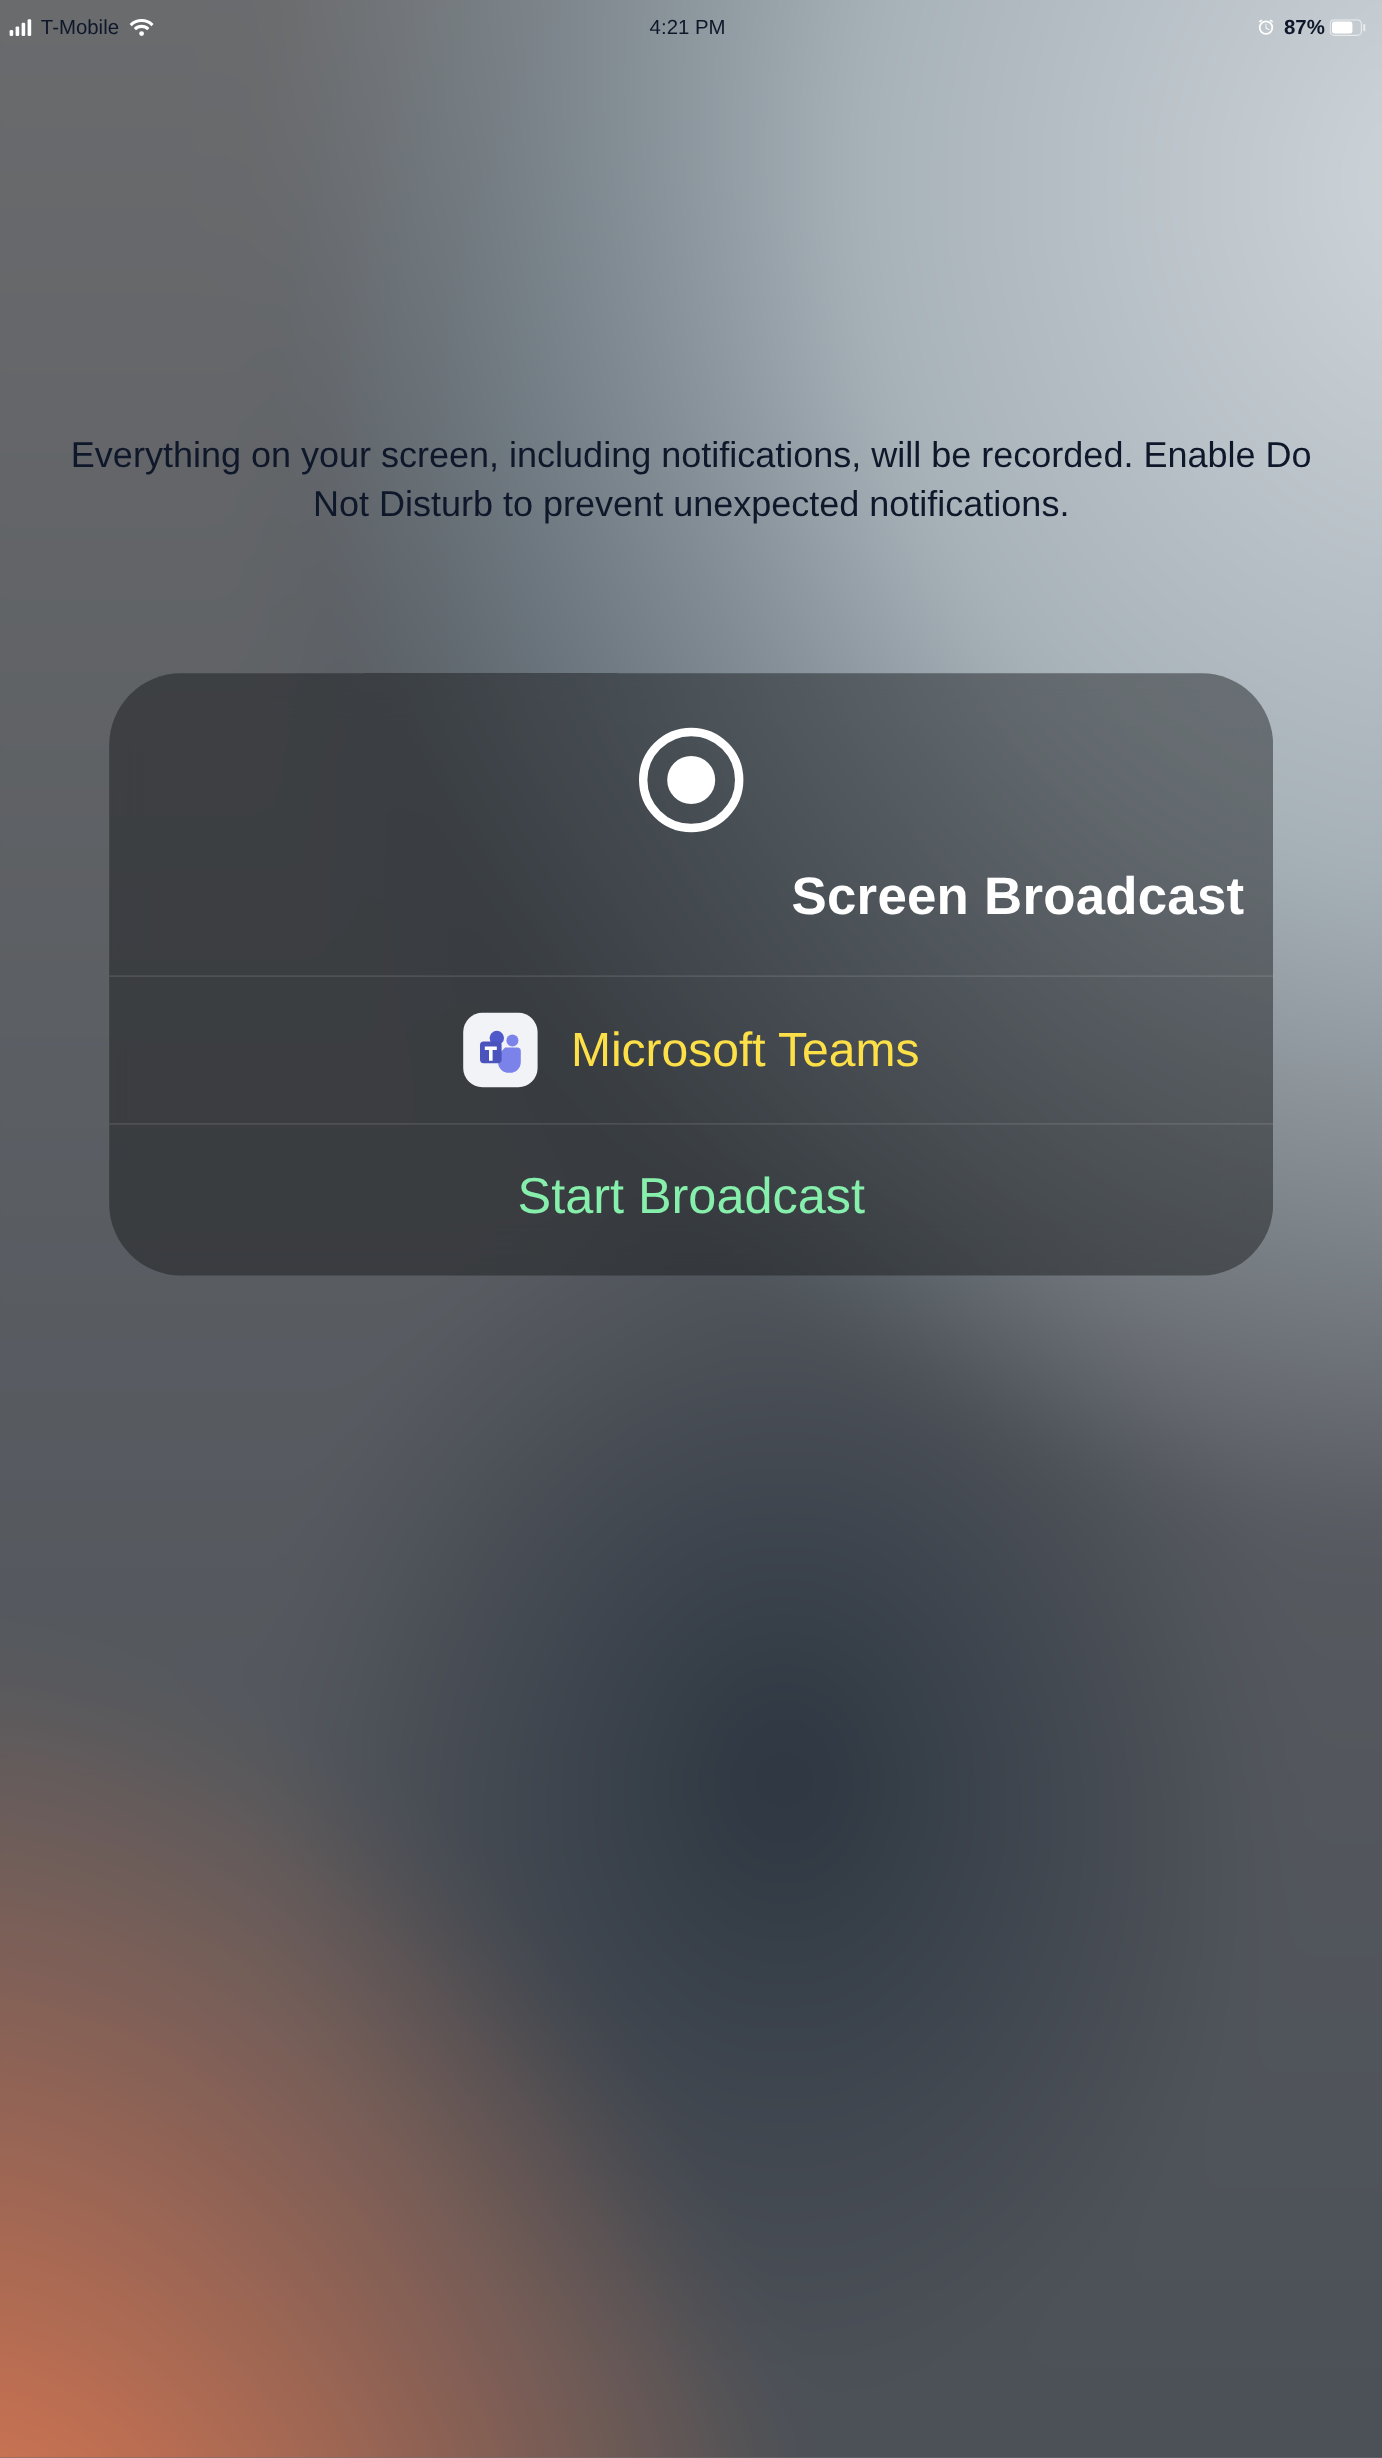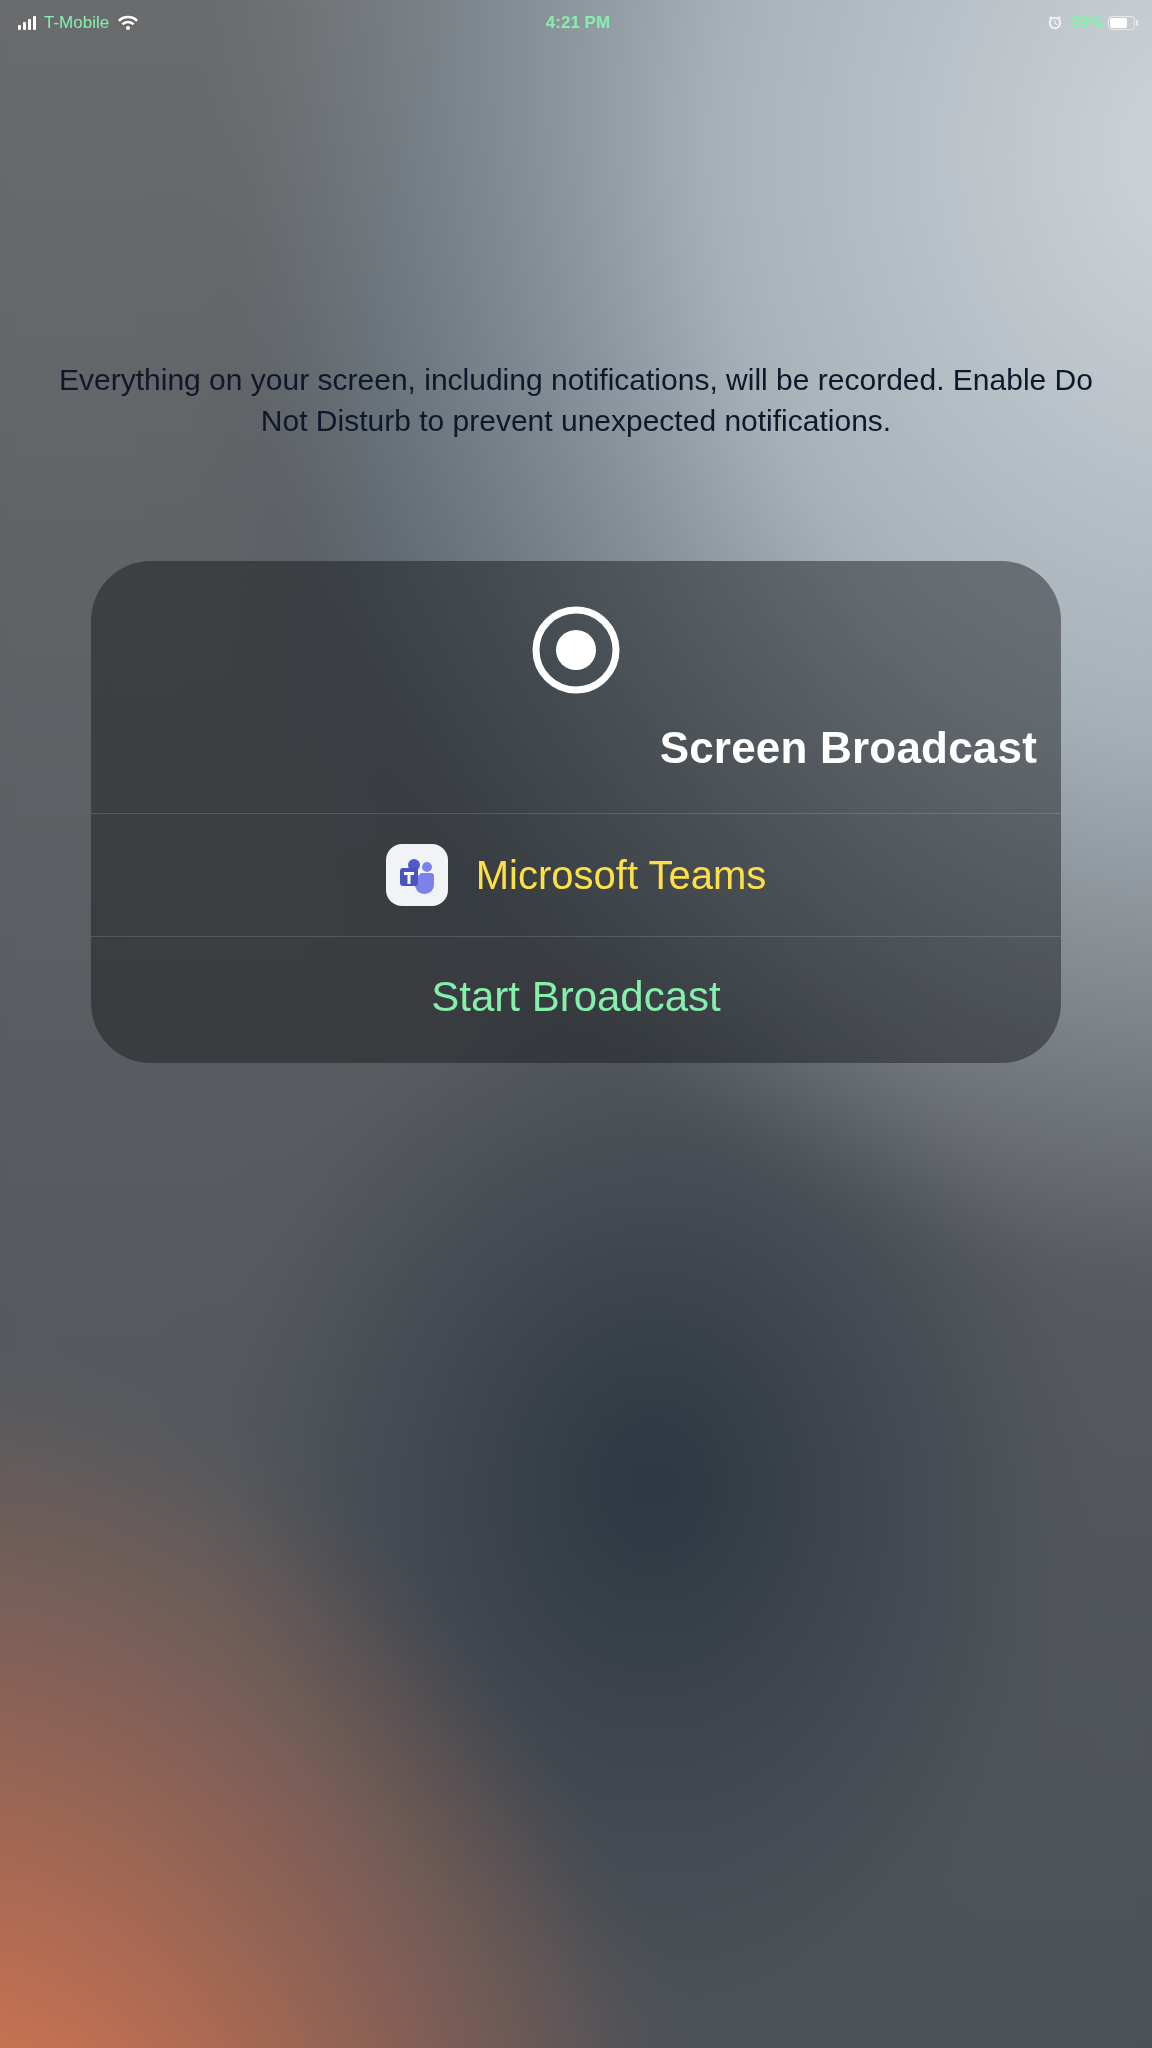--- a/index.html
+++ b/index.html
@@ -18,33 +18,33 @@
         radial-gradient(70% 60% at 60% 22%, #3a4a55 0%, rgba(58,74,85,0) 55%),
         radial-gradient(120% 90% at 0% 110%, #f0a079 0%, #c07256 18%, rgba(192,114,86,0) 50%),
         radial-gradient(55% 38% at 56% 70%, #2e3640 0%, rgba(46,54,64,0) 60%),
         linear-gradient(180deg, #6c6d6f 0%, #5c5f63 42%, #4a4f55 100%);
       filter: blur(26px) saturate(110%);
       transform: scale(1.12);
       z-index: 0;
     }
     .screen { position: relative; z-index: 1; min-height: 100svh; display: flex; flex-direction: column; }
 
-    .status-bar { display: flex; align-items: center; padding: 6px 14px 0 18px; height: 40px; font-size: 17px; font-weight: 600; color: #86efac; }
+    .status-bar { display: flex; align-items: center; padding: 6px 14px 0 8px; height: 40px; font-size: 17px; font-weight: 600; color: #0f172a; }
     .sb-left { display: flex; align-items: center; gap: 8px; flex: 1; }
     .sb-center { flex: 1; text-align: center; }
     .sb-right { flex: 1; display: flex; align-items: center; justify-content: flex-end; gap: 6px; }
     .signal { display: inline-flex; align-items: flex-end; gap: 2px; height: 14px; }
     .signal span { width: 3px; background: #fff; border-radius: 1px; display: block; }
     .signal span:nth-child(1){height:5px}
     .signal span:nth-child(2){height:8px}
     .signal span:nth-child(3){height:11px}
     .signal span:nth-child(4){height:14px}
     .carrier { font-size: 17px; font-weight: 500; }
     .wifi { display:inline-block; line-height:0; }
-    .time { font-weight: 700; }
+    .time { font-weight: 400; }
     .alarm { line-height:0; }
     .batt-wrap { display:flex; align-items:center; gap:4px; }
     .batt-pct { font-size: 17px; font-weight: 600; }
     .battery { display:inline-block; line-height:0; }
 
     .content { flex: 1; display: flex; flex-direction: column; align-items: center; padding: 0 22px; }
 
     .prompt-text { margin-top: 320px; text-align: center; font-size: 30px; line-height: 1.35; color: #0f172a; font-weight: 400; max-width: 1060px; }
 
     .card {
@@ -100,21 +100,21 @@
     </div>
     <div class="sb-right">
       <span class="alarm">
         <svg width="18" height="18" viewBox="0 0 24 24" fill="#fff">
           <path d="M12 4a8 8 0 100 16 8 8 0 000-16zm0 14a6 6 0 110-12 6 6 0 010 12z"></path>
           <path d="M12.5 8h-1v5l4 2 .5-.9-3.5-1.8V8z"></path>
           <path d="M4 5l3-2 1 1.3-3 2L4 5zm16 0l-3-2-1 1.3 3 2L20 5z"></path>
         </svg>
       </span>
       <div class="batt-wrap">
-        <span class="batt-pct">39%</span>
+        <span class="batt-pct">87%</span>
         <span class="battery">
           <svg width="30" height="14" viewBox="0 0 30 14">
             <rect x="0.5" y="0.5" width="26" height="13" rx="3.5" stroke="#fff" stroke-opacity="0.6" fill="none"></rect>
             <rect x="2" y="2" width="17" height="10" rx="2" fill="#fff"></rect>
             <rect x="28" y="4" width="2" height="6" rx="1" fill="#fff" fill-opacity="0.6"></rect>
           </svg>
         </span>
       </div>
     </div>
   </div>

